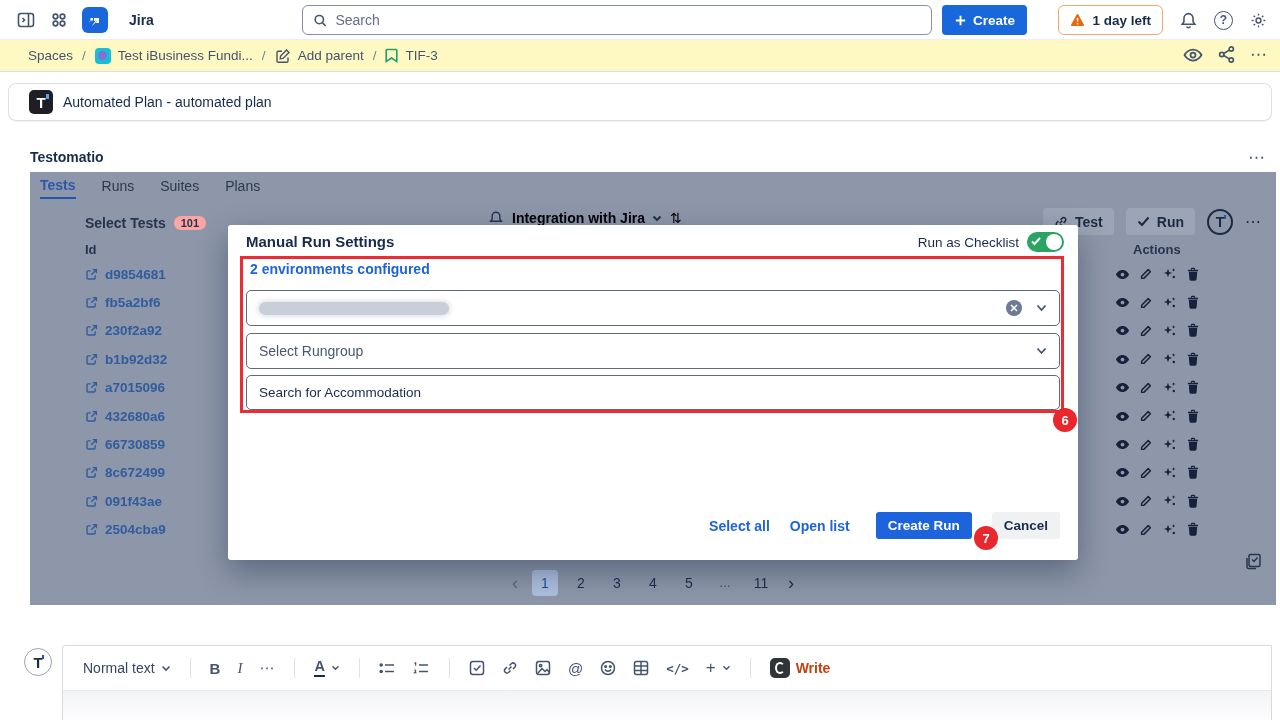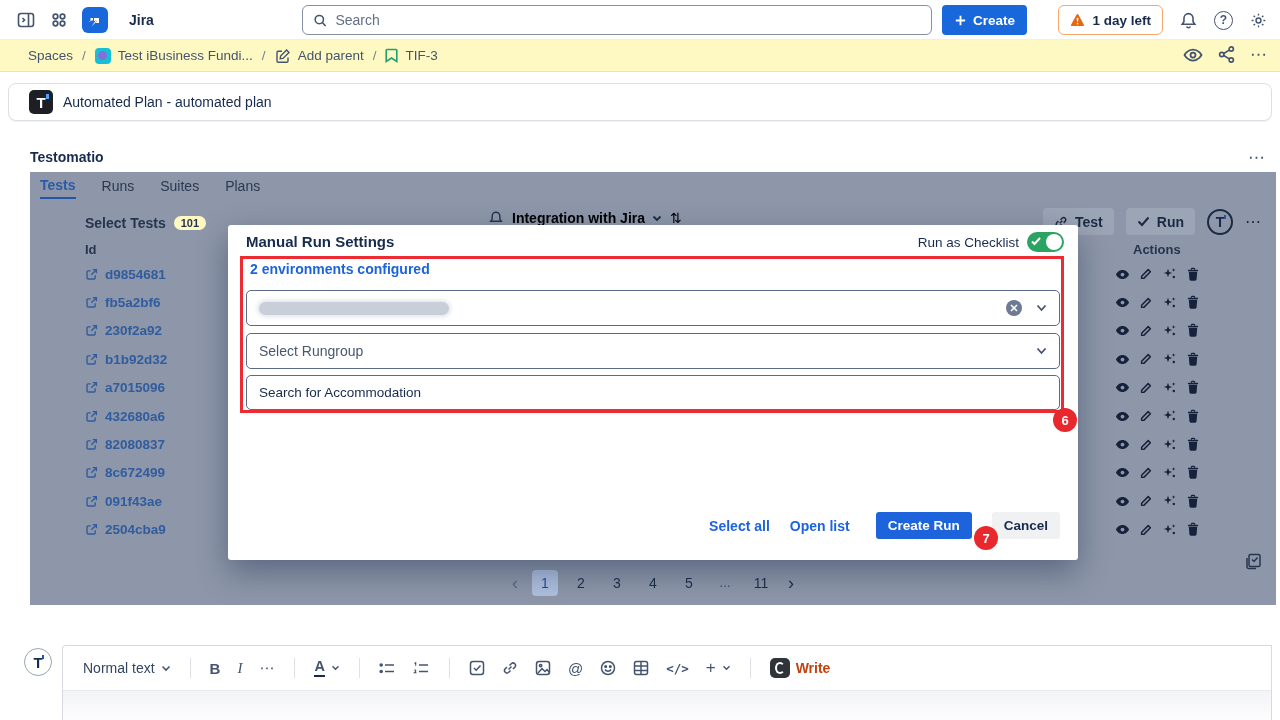--- a/index.html
+++ b/index.html
@@ -36,21 +36,21 @@
 
   .widget-title { position:absolute; left:30px; top:149px; font-size:14px; font-weight:bold; color:#172B4D; }
   .title-more { position:absolute; right:14px; top:147px; font-size:17px; color:#44546F; letter-spacing:1px; cursor:pointer; }
 
   
   .widget { position:absolute; left:30px; top:172px; width:1246px; height:433px; background:#8E97A9; z-index:2; }
   .tabs { display:flex; gap:26px; padding:4px 0 0 10px; height:27px; align-items:center; }
   .tab { font-size:14px; color:#2A3850; cursor:pointer; padding-bottom:4px; }
   .tab.active { color:#2A5AA8; border-bottom:2px solid #2456A6; font-weight:bold; }
   .linked { position:absolute; left:55px; top:43px; display:flex; align-items:center; gap:8px; font-size:14px; color:#26344E; font-weight:bold; }
-  .count-badge { background:#fef9c3; color:#26344E; font-size:11px; font-weight:bold; border-radius:8px; padding:1px 7px; }
+  .count-badge { background:#fca5a5; color:#26344E; font-size:11px; font-weight:bold; border-radius:8px; padding:1px 7px; }
   .filter-cluster { position:absolute; left:458px; top:38px; display:flex; align-items:center; gap:8px; color:#000000; }
   .filter-dd { display:flex; align-items:center; gap:7px; font-size:14px; font-weight:bold; cursor:pointer; }
   .sort-glyph { font-size:14px; cursor:pointer; }
   .widget-actions { position:absolute; right:14px; top:36px; display:flex; align-items:center; gap:12px; }
   .wbtn { background:#9CA5B5; border-radius:4px; height:27px; padding:0 11px; display:flex; align-items:center; gap:7px; font-size:14px; font-weight:bold; color:#1B2945; cursor:pointer; }
   .tcircle { width:26px; height:26px; border-radius:50%; border:2px solid #1B2945; color:#1B2945; font-weight:bold; font-size:14px; display:flex; align-items:center; justify-content:center; cursor:pointer; position:relative;}
   .tcircle i{position:absolute; top:4px; right:5px; width:2px; height:4px; background:#2456A6;}
   .wmore { font-size:16px; color:#1B2945; letter-spacing:1px; cursor:pointer; }
   .col-head { position:absolute; top:70px; font-size:13px; font-weight:bold; color:#26344E; }
   .rows { position:absolute; left:0; top:88px; width:1246px; }
@@ -461,21 +461,21 @@
             </svg>
     </span>
   </div>
 
   <div class="trow">
     <span class="tid">
       <svg width="13" height="13" viewBox="0 0 16 16" fill="none" stroke="#305C9E" stroke-width="1.7">
               <path d="M7 3.5H3.8c-.7 0-1.3.6-1.3 1.3v7.4c0 .7.6 1.3 1.3 1.3h7.4c.7 0 1.3-.6 1.3-1.3V9"></path>
               <path d="M9.5 2h4.5v4.5M13.6 2.4L7.8 8.2"></path>
             </svg>
-      <a class="idlink">82080837</a>
+      <a class="idlink">66730859</a>
     </span>
     <span class="acts">
       <svg width="15" height="15" viewBox="0 0 16 16" fill="#16223C">
               <path d="M8 3.2C4.6 3.2 1.9 5.7 1 8c.9 2.3 3.6 4.8 7 4.8S14.1 10.3 15 8c-.9-2.3-3.6-4.8-7-4.8z"></path>
               <circle cx="8" cy="8" r="2" fill="#8E97A9"></circle>
             </svg>
       <svg width="14" height="14" viewBox="0 0 16 16" fill="none" stroke="#16223C" stroke-width="1.7" stroke-linejoin="round">
               <path d="M3 10.5L10.5 3l2.5 2.5L5.5 13H3v-2.5z"></path>
             </svg>
       <svg width="15" height="14" viewBox="0 0 15 14" fill="#16223C">

